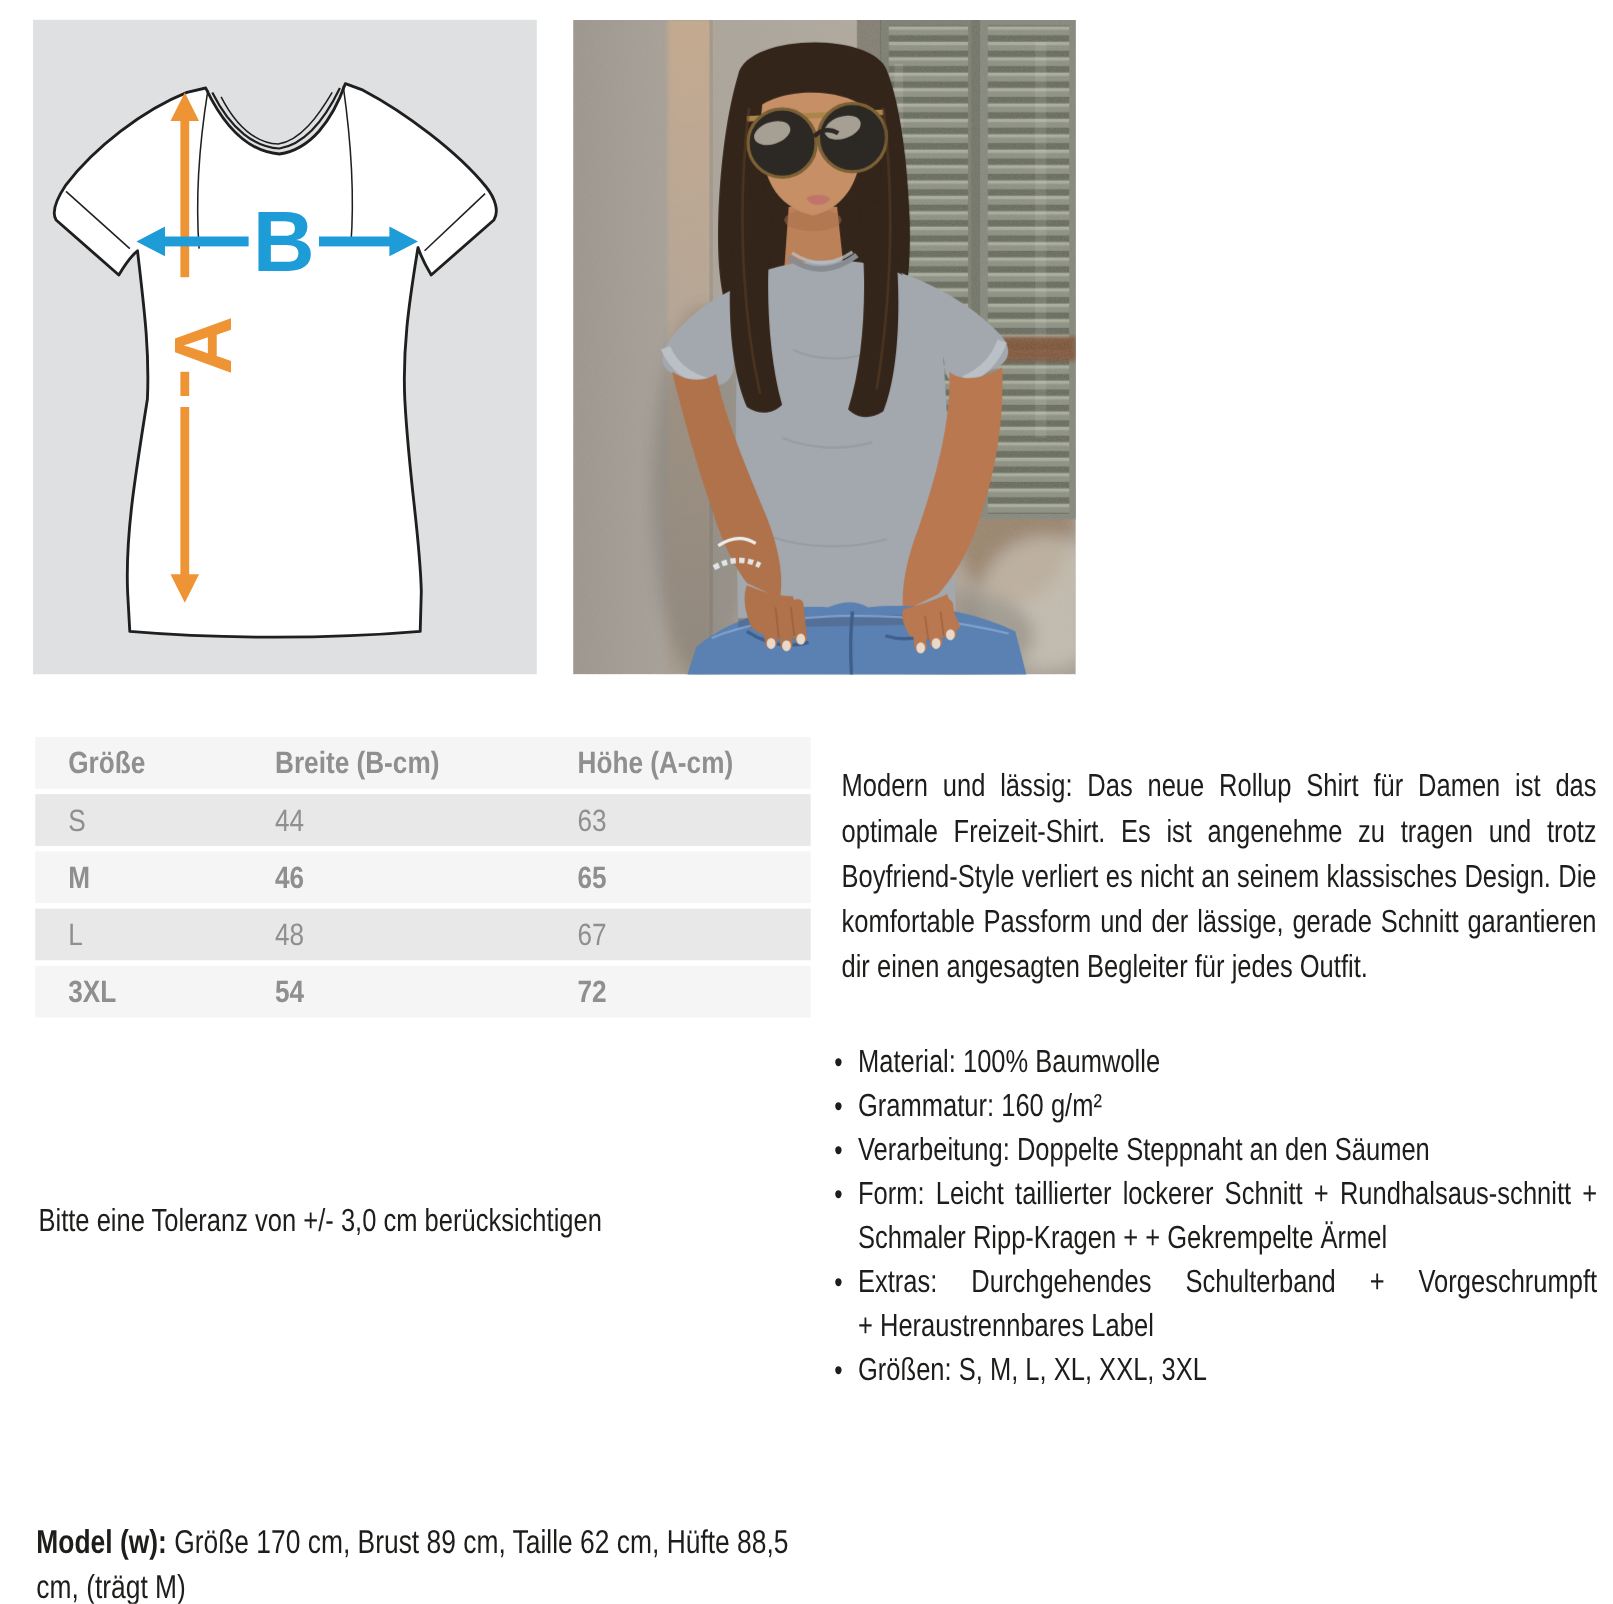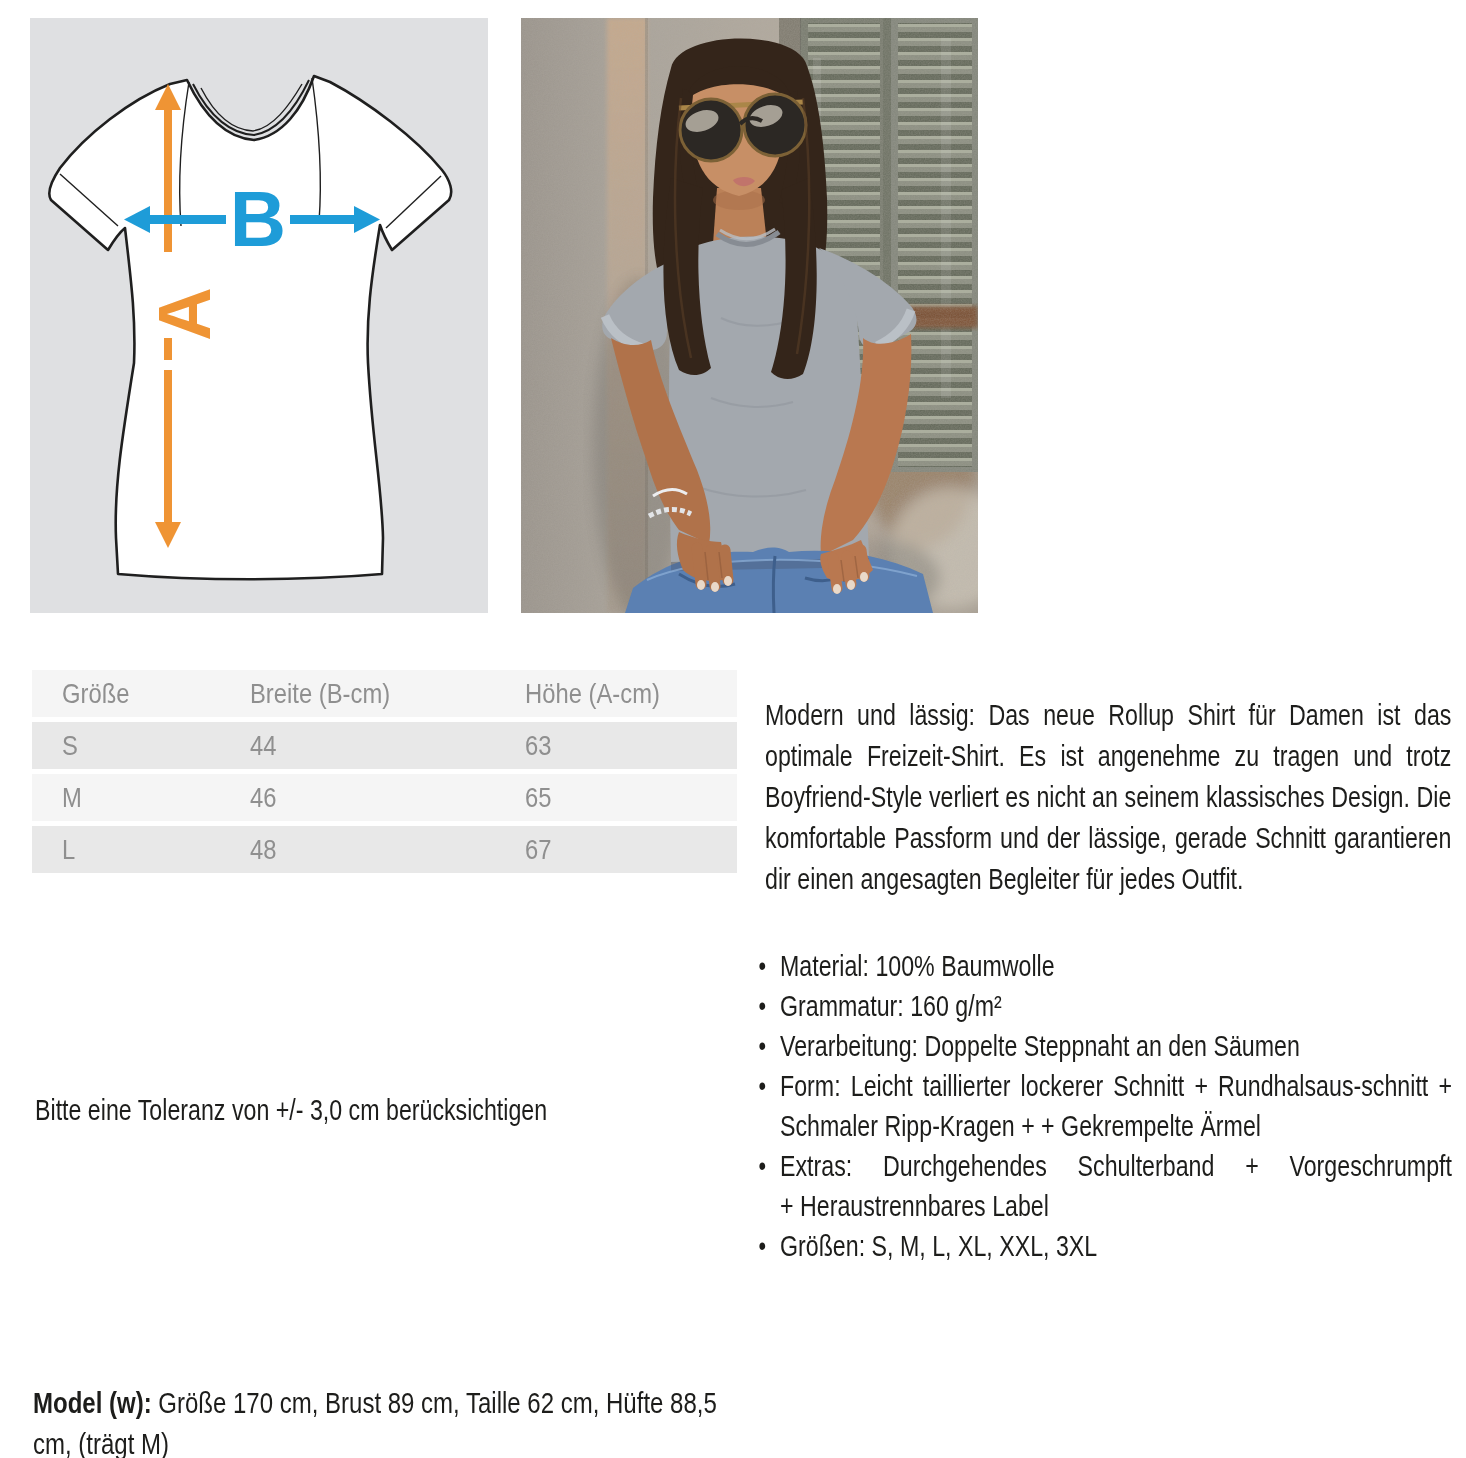--- a/index.html
+++ b/index.html
@@ -19,21 +19,21 @@
   #photo-panel svg{display:block;width:100%;height:100%;}
 
   
   #size-table{left:32px;top:670px;width:705px;}
   .t-row{
     display:grid;grid-template-columns:188px 275px 1fr;
     height:47px;line-height:47px;margin-bottom:5px;
     padding-left:30px;font-size:28px;color:#8f8f8f;
   }
   .t-row>div{transform:scaleX(0.85);transform-origin:left center;white-space:nowrap;}
-  .t-row.light{background:#f5f5f5;}
+  .t-row.light{background:#f5f5f5;font-weight:bold;}
   .t-row.dark{background:#e8e8e8;}
 
   
   .cnd{transform:scaleX(0.8);transform-origin:left top;}
 
   
   #tolerance{left:35px;top:1094px;font-size:29px;white-space:nowrap;}
 
   
   #intro{left:765px;top:666px;width:858px;font-size:29px;line-height:41px;text-align:justify;}
@@ -272,20 +272,25 @@
   <div class="t-row light">
     <div>M</div>
     <div>46</div>
     <div>65</div>
   </div>
   <div class="t-row dark">
     <div>L</div>
     <div>48</div>
     <div>67</div>
   </div>
+  <div class="t-row light">
+    <div>3XL</div>
+    <div>54</div>
+    <div>72</div>
+  </div>
 </div>
 
 <div id="tolerance" class="abs cnd">Bitte eine Toleranz von +/- 3,0 cm berücksichtigen</div>
 
 <p id="intro" class="abs cnd">Modern und lässig: Das neue Rollup Shirt für Damen ist das optimale Freizeit-Shirt. Es ist angenehme zu tragen und trotz Boyfriend-Style verliert es nicht an seinem klassisches Design. Die komfortable Passform und der lässige, gerade Schnitt garantieren dir einen angesagten Begleiter für jedes Outfit.</p>
 
 <ul id="bullets" class="abs cnd">
   <li>Material: 100% Baumwolle</li>
   <li>Grammatur: 160 g/m²</li>
   <li>Verarbeitung: Doppelte Steppnaht an den Säumen</li>

